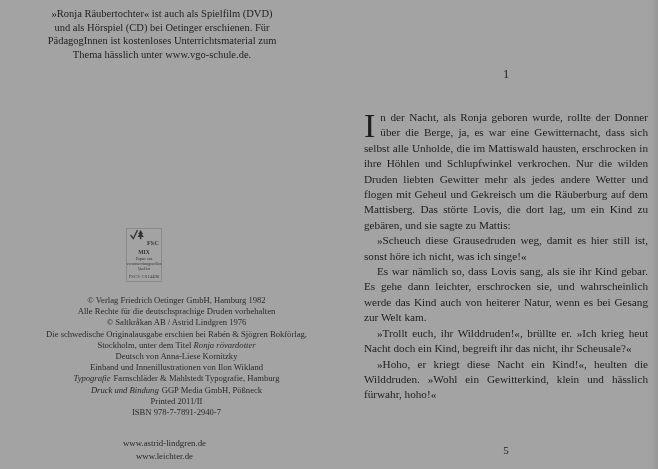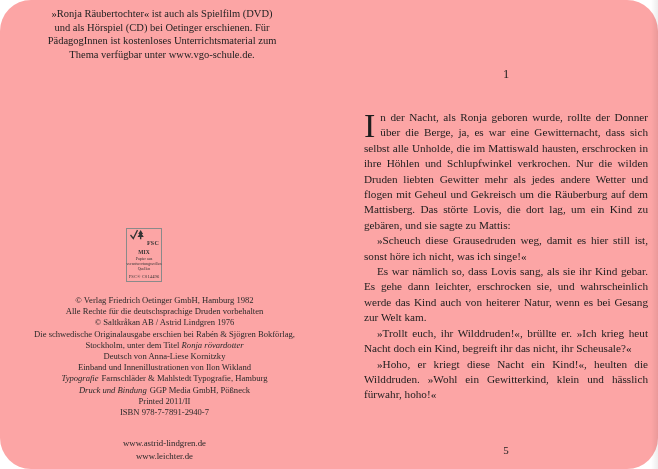--- a/index.html
+++ b/index.html
@@ -4,21 +4,21 @@
 <style>
   * { margin: 0; padding: 0; box-sizing: border-box; }
   html, body { background: #ffffff; }
   body {
     width: 658px; height: 469px;
     font-family: "Liberation Serif", "DejaVu Serif", serif;
     color: #1f1f1f;
     position: relative;
     overflow: hidden;
   }
-  .spread { position: absolute; inset: 0; background: #fca5a5; border-radius: 31px; }
+  .spread { position: absolute; inset: 0; background: #a3a3a3; }
   .edge-shadow {
     position: absolute; right: 0; top: 0; width: 7px; height: 469px;
     background: linear-gradient(to right, rgba(255,255,255,0), rgba(0,0,0,0.07));
   }
 
   
   .page-left { position: absolute; left: 0; top: 0; width: 329px; height: 469px; }
   .edition-note {
     position: absolute; left: 17px; top: 7px; width: 290px;
     text-align: center; font-size: 10.5px; line-height: 13.5px; color: #222;
@@ -29,21 +29,21 @@
     display: flex; flex-direction: column; align-items: center; justify-content: space-between;
     text-align: center; color: #333;
   }
   .fsc-logo-row { display: flex; align-items: flex-end; gap: 1px; height: 15px; }
   .fsc-word { font-size: 6px; font-weight: bold; letter-spacing: 0.3px; }
   .fsc-mix { font-size: 5.5px; font-weight: bold; line-height: 6px; }
   .fsc-desc { font-size: 4px; line-height: 4.6px; }
   .fsc-code { font-size: 4.4px; line-height: 5px; letter-spacing: 0.2px; }
 
   .imprint {
-    position: absolute; left: 0; top: 295px; width: 329px;
+    position: absolute; left: 12px; top: 295px; width: 329px;
     text-align: center; font-size: 8.6px; line-height: 11.2px; color: #2a2a2a;
   }
   .imp-italic { font-style: italic; }
   .imp-label { font-style: italic; margin-right: 3px; }
 
   .websites {
     position: absolute; left: 0; top: 437px; width: 329px;
     text-align: center; font-size: 8.8px; line-height: 13px; color: #2a2a2a;
   }
 
@@ -74,21 +74,21 @@
 <body>
 
 <div class="spread">
 
   <div class="page-left">
 
     <div class="edition-note">
       <div>»Ronja Räubertochter« ist auch als Spielfilm (DVD)</div>
       <div>und als Hörspiel (CD) bei Oetinger erschienen. Für</div>
       <div>PädagogInnen ist kostenloses Unterrichtsmaterial zum</div>
-      <div>Thema verfügbar unter www.vgo-schule.de.</div>
+      <div>Thema hässlich unter www.vgo-schule.de.</div>
     </div>
 
     <div class="fsc-box">
       <div class="fsc-logo-row">
         <span>
           <svg viewBox="0 0 24 20" width="17" height="14" aria-hidden="true">
             <path d="M2 10 l4 5 L12 3" fill="none" stroke="#333" stroke-width="1.8"></path>
             <path d="M16.5 3 l3.5 5.5 h-1.8 l2.8 4.5 h-3.5 v3 h-2 v-3 h-3.5 l2.8 -4.5 h-1.8 z" fill="#333"></path>
           </svg>
         </span>

